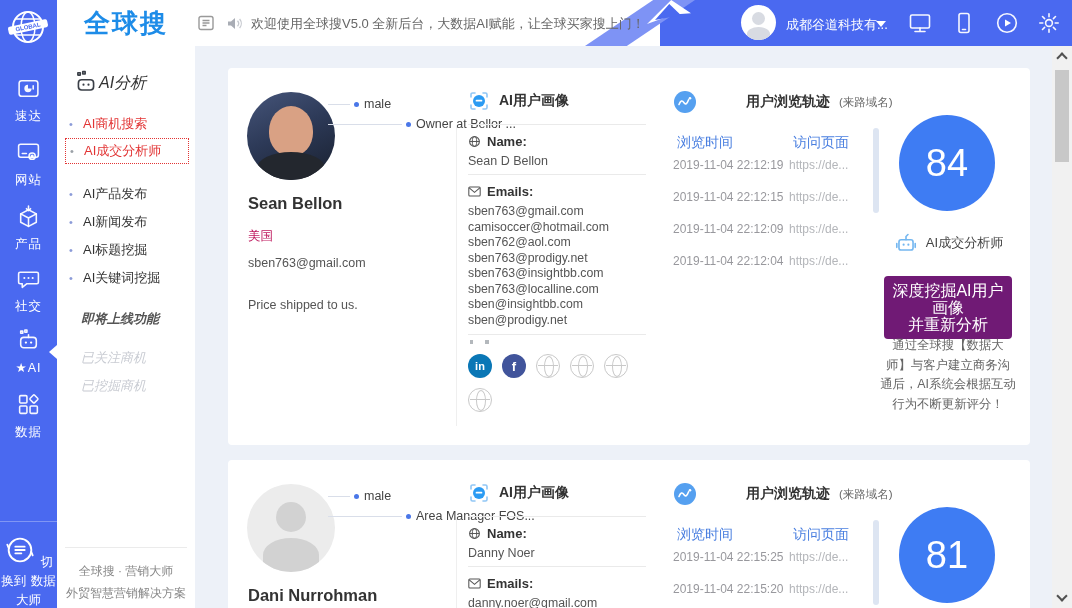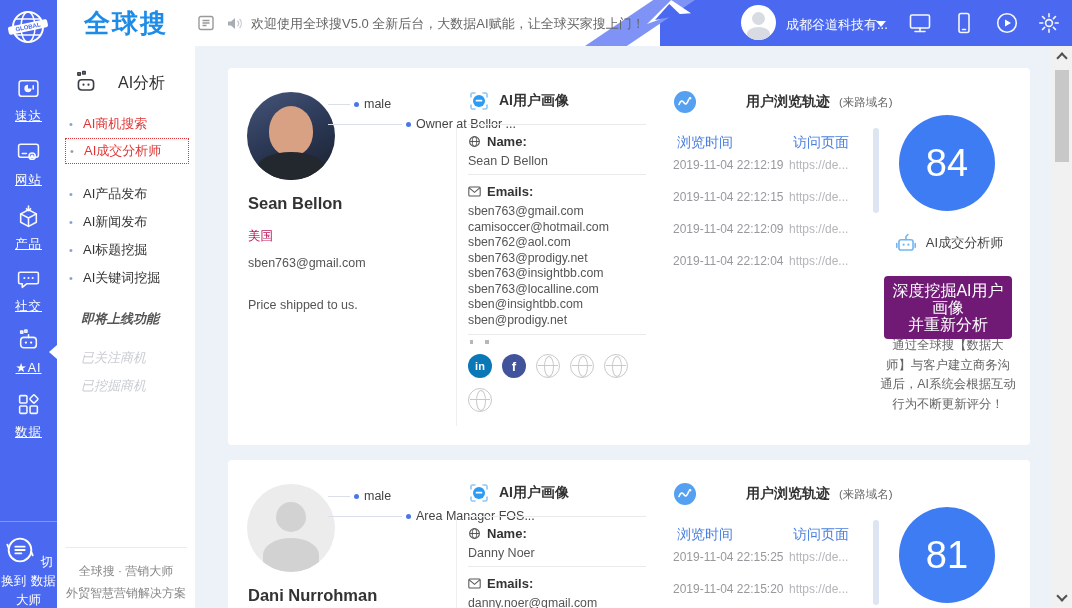--- a/index.html
+++ b/index.html
@@ -6,34 +6,34 @@
   *{box-sizing:border-box;}
   .app{position:relative;width:1072px;height:608px;overflow:hidden;
        font-family:"Liberation Sans","DejaVu Sans",sans-serif;background:#edf1f8;}
 
   
   .sidebar{position:absolute;left:0;top:0;width:57px;height:608px;background:#4a69f0;z-index:30;}
   .logo{position:absolute;left:8px;top:7px;width:40px;height:40px;}
   .logo svg{width:40px;height:40px;}
   .logo-txt{position:absolute;left:0;top:16px;width:40px;text-align:center;font-size:6px;font-weight:bold;color:#4a69f0;background:#fff;border-radius:2px;transform:rotate(-12deg);line-height:8px;}
   .side-item{position:absolute;left:0;width:57px;text-align:center;color:#fff;cursor:pointer;}
-  .side-item .lbl{display:block;font-size:12.5px;margin-top:3px;letter-spacing:1px;text-decoration:underline;}
+  .side-item .lbl{display:block;font-size:12.5px;margin-top:3px;letter-spacing:1px;}
   .side-item svg{width:25px;height:25px;stroke:rgba(255,255,255,.95);fill:none;stroke-width:1.5;stroke-linecap:round;stroke-linejoin:round;}
   .ai-pointer{position:absolute;right:0;top:345px;width:0;height:0;
       border-top:7px solid transparent;border-bottom:7px solid transparent;border-right:8px solid #fff;}
   .side-switch{position:absolute;left:0;top:521px;width:57px;border-top:1px solid rgba(255,255,255,.3);
       text-align:center;color:#fff;padding-top:12px;cursor:pointer;}
   .side-switch svg{width:32px;height:32px;stroke:#fff;fill:none;stroke-width:1.4;stroke-linecap:round;}
   .side-switch .lbl{font-size:12.5px;line-height:18px;margin-top:4px;}
 
   
   .submenu{position:absolute;left:57px;top:0;width:138px;height:608px;background:#fff;z-index:20;}
   .app-title{position:absolute;left:0;top:6px;width:138px;text-align:center;
       font-size:26px;font-weight:bold;color:#1d8ce8;letter-spacing:2px;}
-  .ai-head{position:absolute;left:16px;top:70px;display:flex;align-items:center;gap:19px;}
+  .ai-head{position:absolute;left:16px;top:70px;display:flex;align-items:center;gap:0;font-style:italic;}
   .ai-head svg{width:26px;height:26px;stroke:#3a3f47;fill:none;stroke-width:1.5;stroke-linecap:round;stroke-linejoin:round;}
   .ai-head .t{font-size:16px;color:#333;}
   .menu{position:absolute;left:10px;top:112px;width:122px;}
   .menu-item{position:relative;font-size:13px;color:#333;line-height:24px;padding-left:16px;margin-bottom:4px;cursor:pointer;white-space:nowrap;}
   .menu-item::before{content:"•";position:absolute;left:2px;color:#8b9bd8;font-size:11px;}
   .menu-item.hot{color:#e23434;margin-bottom:2px;}
   .menu-item.active{color:#e23434;border:1px dotted #e23434;margin:0 0 18px -2px;padding-left:18px;}
   .menu-item.active::before{left:4px;color:#9aa0a6;}
   .upcoming{position:absolute;left:24px;top:310px;width:110px;}
   .up-head{font-size:13px;font-style:italic;color:#555;font-weight:bold;margin-bottom:16px;}

